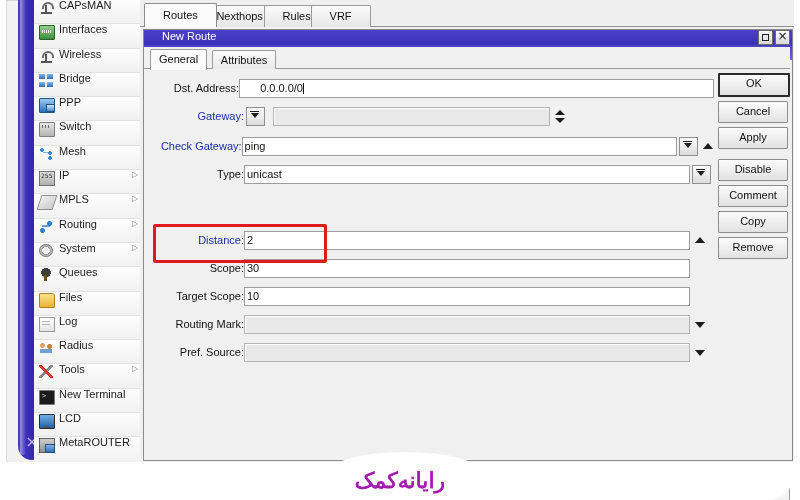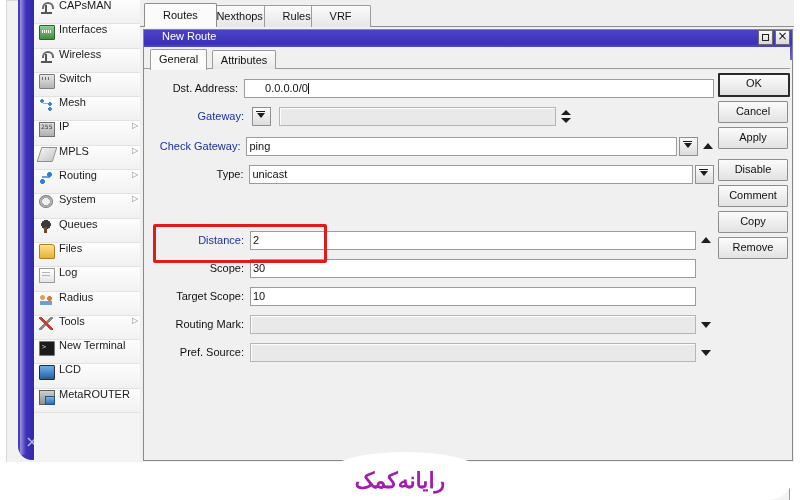--- a/index.html
+++ b/index.html
@@ -167,21 +167,21 @@
     font-size:11px;color:#111;background:linear-gradient(180deg,#fbfbfb,#e8e8e8);
     border:1px solid #9b9b9b;border-bottom:none;border-radius:2px 2px 0 0;
   }
   .itab.active{top:2px;height:20px;line-height:19px;background:#fbfbfb;z-index:3;}
   .itab-rule{position:absolute;left:0;top:21px;width:646px;height:1px;background:#9b9b9b;}
 
   
   .form{position:absolute;left:0;top:39px;width:646px;height:374px;background:#f0f0f0;}
   .row{position:absolute;left:0;height:19px;display:flex;align-items:center;}
   .lbl{
-    width:100px;text-align:right;padding-right:6px;font-size:11px;
+    width:100px;text-align:right;font-size:11px;
     line-height:19px;white-space:nowrap;
   }
   .lbl.blue{color:#1c2fa0;}
   .lbl.black{color:#111;}
   .fld{
     height:17px;background:#fff;border:1px solid #9c9c9c;
     box-shadow:1px 1px 0 rgba(255,255,255,.9) inset;
     font-size:11px;line-height:16px;padding:0 2px;color:#111;
     overflow:hidden;white-space:nowrap;
   }
@@ -281,20 +281,34 @@
       </div>
       <div class="menu-item">
         <span class="mi-ico">
           <span class="ic antenna"></span>
         </span>
         <span class="mi-label">Wireless</span>
         <span class="mi-arrow"></span>
       </div>
       <div class="menu-item">
         <span class="mi-ico">
+          <span class="ic bridge"></span>
+        </span>
+        <span class="mi-label">Bridge</span>
+        <span class="mi-arrow"></span>
+      </div>
+      <div class="menu-item">
+        <span class="mi-ico">
+          <span class="ic ppp"></span>
+        </span>
+        <span class="mi-label">PPP</span>
+        <span class="mi-arrow"></span>
+      </div>
+      <div class="menu-item">
+        <span class="mi-ico">
           <span class="ic switch"></span>
         </span>
         <span class="mi-label">Switch</span>
         <span class="mi-arrow"></span>
       </div>
       <div class="menu-item">
         <span class="mi-ico">
           <span class="ic mesh"></span>
         </span>
         <span class="mi-label">Mesh</span>

